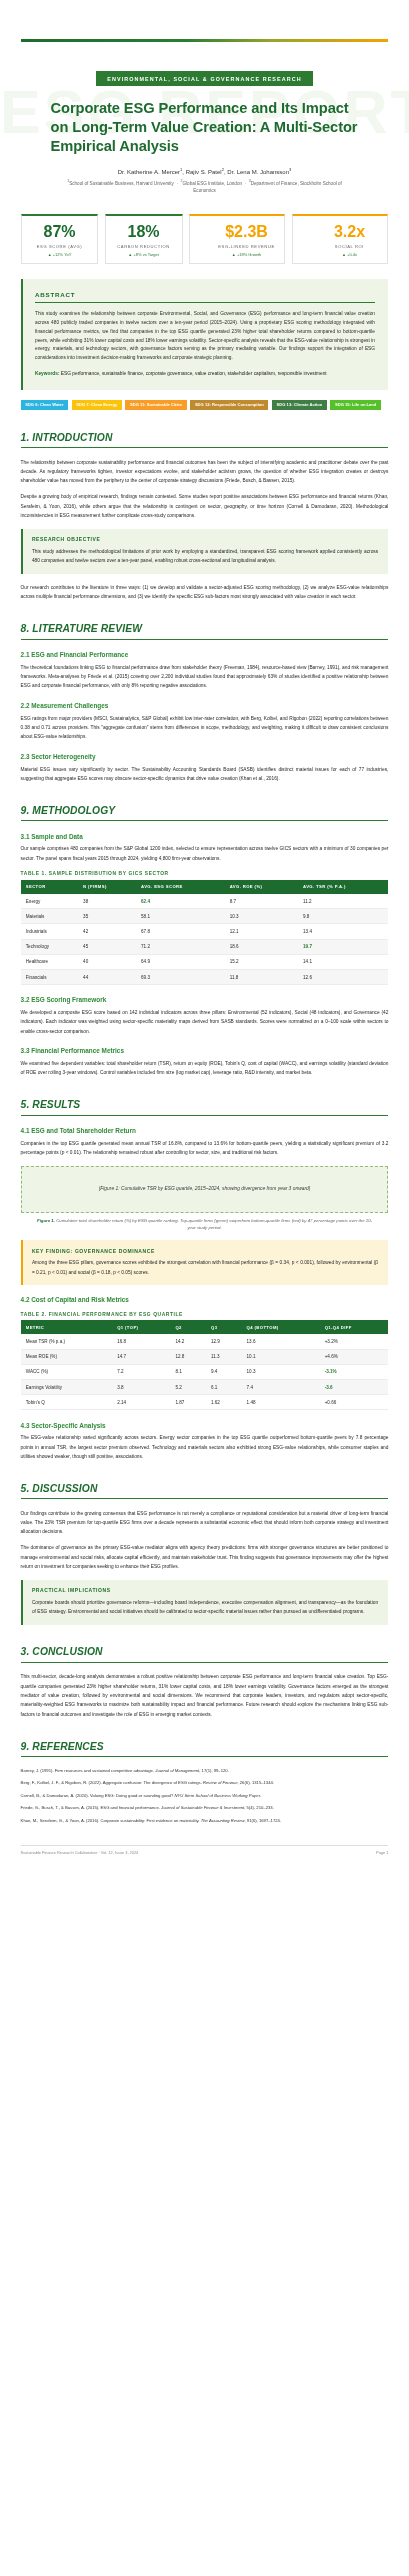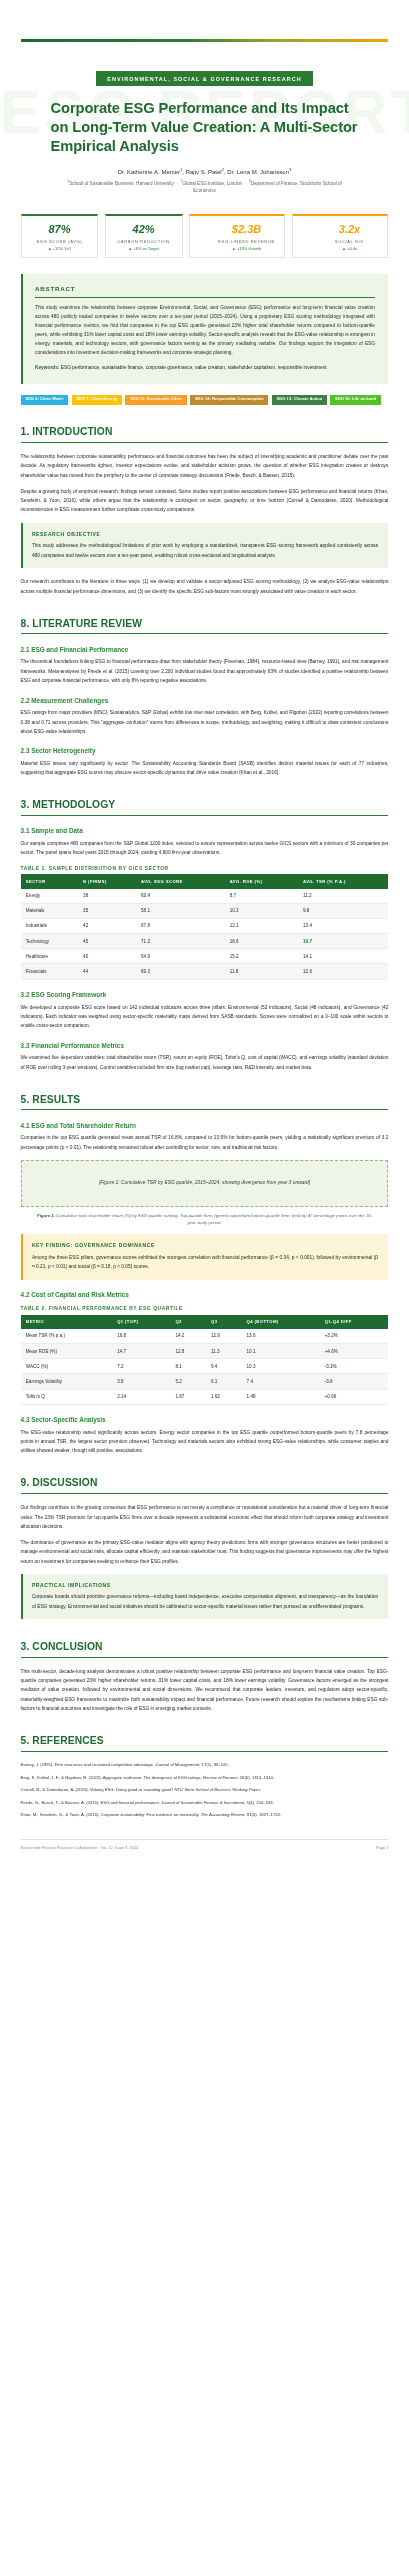--- a/index.html
+++ b/index.html
@@ -81,21 +81,21 @@
   }
   .stat {
     flex:1;
     border:0.5px solid #e2e2e2;
     border-top:2.1px solid #2d7a32;
     padding:6.7px 2.1px 6.2px 2.1px;
     text-align:center;
     background:#ffffff;
   }
   .stat.amber { border-top-color:#f5a300;padding-left:21px; }
-  .stat-value { font-size:11px; font-weight:bold; color:#1d6b2e; line-height:1.1;font-style:italic; }
+  .stat-value { font-size:16px; font-weight:bold; color:#1d6b2e; line-height:1.1; }
   .stat.amber .stat-value { color:#f5a300; }
   .stat-label {
     font-size:4.1px;
     letter-spacing:0.6px;
     color:#666666;
     margin-top:3.6px;
   }
   .stat-delta { font-size:4px; color:#2d7a32; margin-top:2.6px; }
 
   
@@ -134,20 +134,21 @@
     white-space:nowrap;
   }
 
   
   h2.sec {
     margin:21.6px 0 0 0;
     font-size:10.3px;
     font-weight:bold;
     color:#1d6b2e;
     letter-spacing:0.1px;
+    font-style:italic;
   }
   .sec-rule { height:1px; background:#2d7a32; margin:4.6px 0 9.3px 0; }
   h3.sub {
     margin:11.3px 0 4.6px 0;
     font-size:6.4px;
     font-weight:bold;
     color:#2d8a36;
   }
   p.body {
     margin:0 0 6.7px 0;
@@ -276,21 +277,21 @@
     <div class="authors">Dr. Katherine A. Mercer<sup>1</sup>, Rajiv S. Patel<sup>2</sup>, Dr. Lena M. Johansson<sup>3</sup></div>
     <div class="affil"><sup>1</sup>School of Sustainable Business, Harvard University &nbsp;·&nbsp; <sup>2</sup>Global ESG Institute, London &nbsp;·&nbsp; <sup>3</sup>Department of Finance, Stockholm School of Economics</div>
 
     <div class="stats">
       <div class="stat">
         <div class="stat-value">87%</div>
         <div class="stat-label">ESG SCORE (AVG)</div>
         <div class="stat-delta">▲ +12% YoY</div>
       </div>
       <div class="stat">
-        <div class="stat-value">42%</div>
+        <div class="stat-value">18%</div>
         <div class="stat-label">CARBON REDUCTION</div>
         <div class="stat-delta">▲ +8% vs Target</div>
       </div>
       <div class="stat amber">
         <div class="stat-value">$2.3B</div>
         <div class="stat-label">ESG-LINKED REVENUE</div>
         <div class="stat-delta">▲ +18% Growth</div>
       </div>
       <div class="stat amber">
         <div class="stat-value">3.2x</div>
@@ -332,21 +333,21 @@
 
     <h2 class="sec">8. LITERATURE REVIEW</h2>
     <div class="sec-rule"></div>
     <h3 class="sub">2.1 ESG and Financial Performance</h3>
     <p class="body">The theoretical foundations linking ESG to financial performance draw from stakeholder theory (Freeman, 1984), resource-based view (Barney, 1991), and risk management frameworks. Meta-analyses by Friede et al. (2015) covering over 2,200 individual studies found that approximately 63% of studies identified a positive relationship between ESG and corporate financial performance, with only 8% reporting negative associations.</p>
     <h3 class="sub">2.2 Measurement Challenges</h3>
     <p class="body">ESG ratings from major providers (MSCI, Sustainalytics, S&amp;P Global) exhibit low inter-rater correlation, with Berg, Kolbel, and Rigobon (2022) reporting correlations between 0.38 and 0.71 across providers. This "aggregate confusion" stems from differences in scope, methodology, and weighting, making it difficult to draw consistent conclusions about ESG-value relationships.</p>
     <h3 class="sub">2.3 Sector Heterogeneity</h3>
     <p class="body">Material ESG issues vary significantly by sector. The Sustainability Accounting Standards Board (SASB) identifies distinct material issues for each of 77 industries, suggesting that aggregate ESG scores may obscure sector-specific dynamics that drive value creation (Khan et al., 2016).</p>
 
-    <h2 class="sec">3. METHODOLOGY</h2>
+    <h2 class="sec">9. METHODOLOGY</h2>
     <div class="sec-rule"></div>
     <h3 class="sub">3.1 Sample and Data</h3>
     <p class="body">Our sample comprises 480 companies from the S&amp;P Global 1200 index, selected to ensure representation across twelve GICS sectors with a minimum of 30 companies per sector. The panel spans fiscal years 2015 through 2024, yielding 4,800 firm-year observations.</p>
 
     <div class="table-caption">TABLE 1. SAMPLE DISTRIBUTION BY GICS SECTOR</div>
     <table class="data">
       <thead>
           <tr>
             <th>SECTOR</th>
             <th>N (FIRMS)</th>
@@ -477,35 +478,35 @@
             <td>1.62</td>
             <td>1.48</td>
             <td>+0.66</td>
           </tr>
         </tbody>
     </table>
 
     <h3 class="sub">4.3 Sector-Specific Analysis</h3>
     <p class="body">The ESG-value relationship varied significantly across sectors. Energy sector companies in the top ESG quartile outperformed bottom-quartile peers by 7.8 percentage points in annual TSR, the largest sector premium observed. Technology and materials sectors also exhibited strong ESG-value relationships, while consumer staples and utilities showed weaker, though still positive, associations.</p>
 
-    <h2 class="sec">9. DISCUSSION</h2>
+    <h2 class="sec">5. DISCUSSION</h2>
     <div class="sec-rule"></div>
     <p class="body">Our findings contribute to the growing consensus that ESG performance is not merely a compliance or reputational consideration but a material driver of long-term financial value. The 23% TSR premium for top-quartile ESG firms over a decade represents a substantial economic effect that should inform both corporate strategy and investment allocation decisions.</p>
     <p class="body">The dominance of governance as the primary ESG-value mediator aligns with agency theory predictions: firms with stronger governance structures are better positioned to manage environmental and social risks, allocate capital efficiently, and maintain stakeholder trust. This finding suggests that governance improvements may offer the highest return on investment for companies seeking to enhance their ESG profiles.</p>
 
     <div class="callout">
       <h4>PRACTICAL IMPLICATIONS</h4>
       <p>Corporate boards should prioritize governance reforms—including board independence, executive compensation alignment, and transparency—as the foundation of ESG strategy. Environmental and social initiatives should be calibrated to sector-specific material issues rather than pursued as undifferentiated programs.</p>
     </div>
 
     <h2 class="sec">3. CONCLUSION</h2>
     <div class="sec-rule"></div>
     <p class="body">This multi-sector, decade-long analysis demonstrates a robust positive relationship between corporate ESG performance and long-term financial value creation. Top ESG-quartile companies generated 23% higher shareholder returns, 31% lower capital costs, and 18% lower earnings volatility. Governance factors emerged as the strongest mediator of value creation, followed by environmental and social dimensions. We recommend that corporate leaders, investors, and regulators adopt sector-specific, materiality-weighted ESG frameworks to maximize both sustainability impact and financial performance. Future research should explore the mechanisms linking ESG sub-factors to financial outcomes and investigate the role of ESG in emerging market contexts.</p>
 
-    <h2 class="sec">5. REFERENCES</h2>
+    <h2 class="sec">9. REFERENCES</h2>
     <div class="sec-rule"></div>
     <div>
       <p class="ref">Barney, J. (1991). Firm resources and sustained competitive advantage. <i>Journal of Management</i>, 17(1), 99–120.</p>
       <p class="ref">Berg, F., Kolbel, J. F., &amp; Rigobon, R. (2022). Aggregate confusion: The divergence of ESG ratings. <i>Review of Finance</i>, 26(6), 1315–1344.</p>
       <p class="ref">Cornell, B., &amp; Damodaran, A. (2020). Valuing ESG: Doing good or sounding good? <i>NYU Stern School of Business Working Paper</i>.</p>
       <p class="ref">Friede, G., Busch, T., &amp; Bassen, A. (2015). ESG and financial performance. <i>Journal of Sustainable Finance &amp; Investment</i>, 5(4), 210–233.</p>
       <p class="ref">Khan, M., Serafeim, G., &amp; Yoon, A. (2016). Corporate sustainability: First evidence on materiality. <i>The Accounting Review</i>, 91(6), 1697–1724.</p>
     </div>
 
   </div>

